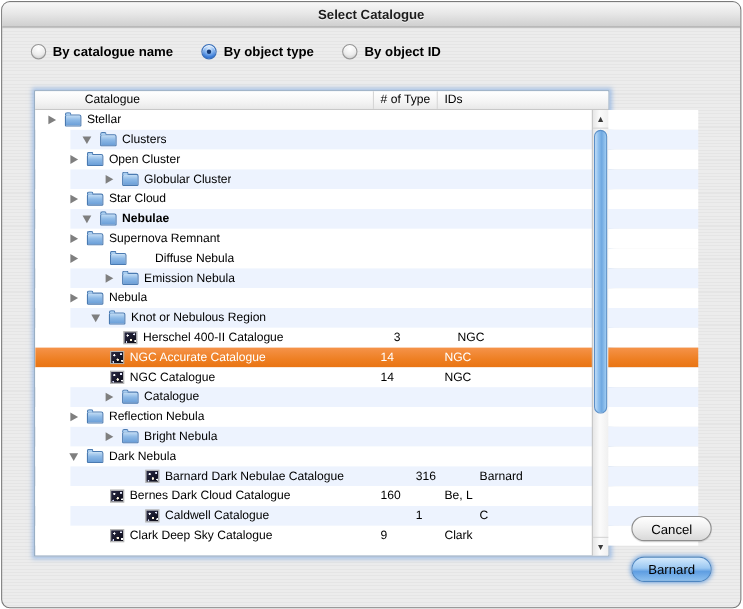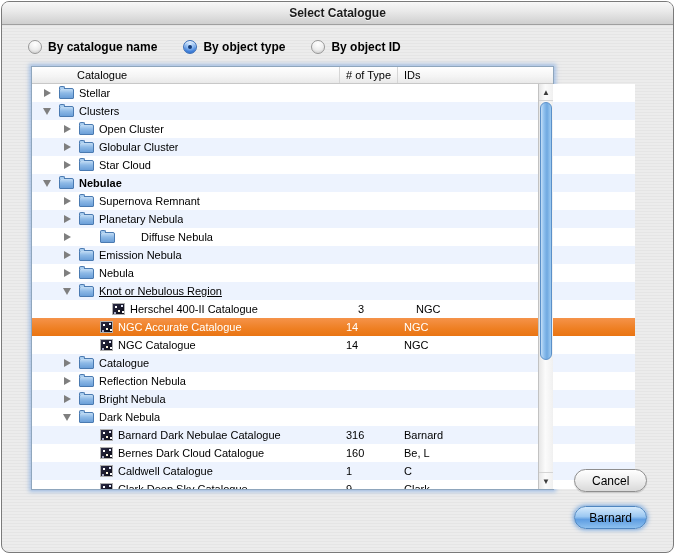--- a/index.html
+++ b/index.html
@@ -24,36 +24,36 @@
   }
   .radio.selected{
     position:relative;border:1px solid #3a6fb8;
     background:radial-gradient(circle at 50% 25%,#ddeeff 0%,#8ab8f0 40%,#3e7ed9 72%,#2c63bd 100%);
   }
   .radio.selected::after{
     content:"";position:absolute;left:4px;top:4px;width:4px;height:4px;border-radius:50%;background:#143a77;
   }
   .radio-label{font-size:12px;font-weight:bold;color:#000;}
   .list-frame{
-    position:absolute;left:29px;top:64px;width:523px;height:424px;box-sizing:border-box;
+    position:absolute;left:29px;top:80px;width:523px;height:424px;box-sizing:border-box;
     background:#fff;border:1px solid #8fa6bd;
     box-shadow:0 0 4px 2px rgba(120,165,225,.6);
   }
   .header-row{
     position:absolute;top:0;left:0;right:0;height:17px;box-sizing:border-box;
     background:linear-gradient(180deg,#ffffff 0%,#f4f4f4 60%,#e9e9e9 100%);
     border-bottom:1px solid #c8c8c8;display:flex;font-size:11px;color:#000;
   }
   .col-h{box-sizing:border-box;display:flex;align-items:center;border-right:1px solid #d6d6d6;}
   .col-cat{width:308px;padding-left:45px;}
   .col-count{width:58px;padding-left:6px;}
   .col-ids{flex:1;padding-left:6px;border-right:none;}
   .rows{position:absolute;top:17px;left:0;width:603px;bottom:0;overflow:hidden;}
   .row{display:flex;height:18px;align-items:center;font-size:11px;color:#000;background:#fff;}
-  .row.alt{background:var(--alt,#EDF3FE);}
+  .row.alt{background:var(--alt,#EDF3FE);margin-left:32px;}
   .row.selected{background:linear-gradient(180deg,#f5934a 0%,var(--sel,#EE7F22) 60%,#e97413 100%);color:#fff;}
   .cell{box-sizing:border-box;display:flex;align-items:center;height:100%;overflow:hidden;white-space:nowrap;}
   .name-cell{width:308px;}
   .count-cell{width:58px;padding-left:6px;}
   .ids-cell{flex:1;padding-left:6px;}
   .tri{width:18px;height:100%;flex:0 0 auto;display:flex;align-items:center;}
   .tri.right::before{content:"";border-left:7px solid #7f7f7f;border-top:4px solid transparent;border-bottom:4px solid transparent;margin-left:4px;}
   .tri.down::before{content:"";border-top:7px solid #7f7f7f;border-left:4px solid transparent;border-right:4px solid transparent;margin-left:3px;}
   .folder-icon{
     position:relative;width:15px;height:11px;margin:1px 5px 0 1px;flex:0 0 auto;box-sizing:border-box;
@@ -187,29 +187,20 @@
         </div>
         <div class="row">
           <div class="cell name-cell" style="padding-left: 28px;">
             <span class="tri right"></span>
             <span class="folder-icon"></span>
             <span class="row-label">Supernova Remnant</span>
           </div>
           <div class="cell count-cell"></div>
           <div class="cell ids-cell"></div>
         </div>
-        <div class="row alt">
-          <div class="cell name-cell" style="padding-left: 28px;">
-            <span class="tri right"></span>
-            <span class="folder-icon"></span>
-            <span class="row-label">Planetary Nebula</span>
-          </div>
-          <div class="cell count-cell"></div>
-          <div class="cell ids-cell"></div>
-        </div>
         <div class="row">
           <div class="cell name-cell" style="padding-left: 28px; gap: 21px;">
             <span class="tri right"></span>
             <span class="folder-icon"></span>
             <span class="row-label">Diffuse Nebula</span>
           </div>
           <div class="cell count-cell"></div>
           <div class="cell ids-cell"></div>
         </div>
         <div class="row alt">
@@ -224,21 +215,21 @@
         <div class="row">
           <div class="cell name-cell" style="padding-left: 28px;">
             <span class="tri right"></span>
             <span class="folder-icon"></span>
             <span class="row-label">Nebula</span>
           </div>
           <div class="cell count-cell"></div>
           <div class="cell ids-cell"></div>
         </div>
         <div class="row alt">
-          <div class="cell name-cell" style="padding-left: 28px; text-decoration: underline;">
+          <div class="cell name-cell" style="padding-left: 16px;">
             <span class="tri down"></span>
             <span class="folder-icon"></span>
             <span class="row-label">Knot or Nebulous Region</span>
           </div>
           <div class="cell count-cell"></div>
           <div class="cell ids-cell"></div>
         </div>
         <div class="row">
           <div class="cell name-cell" style="padding-left: 48px; margin-left: 12px;">
             <span class="tri"></span>

